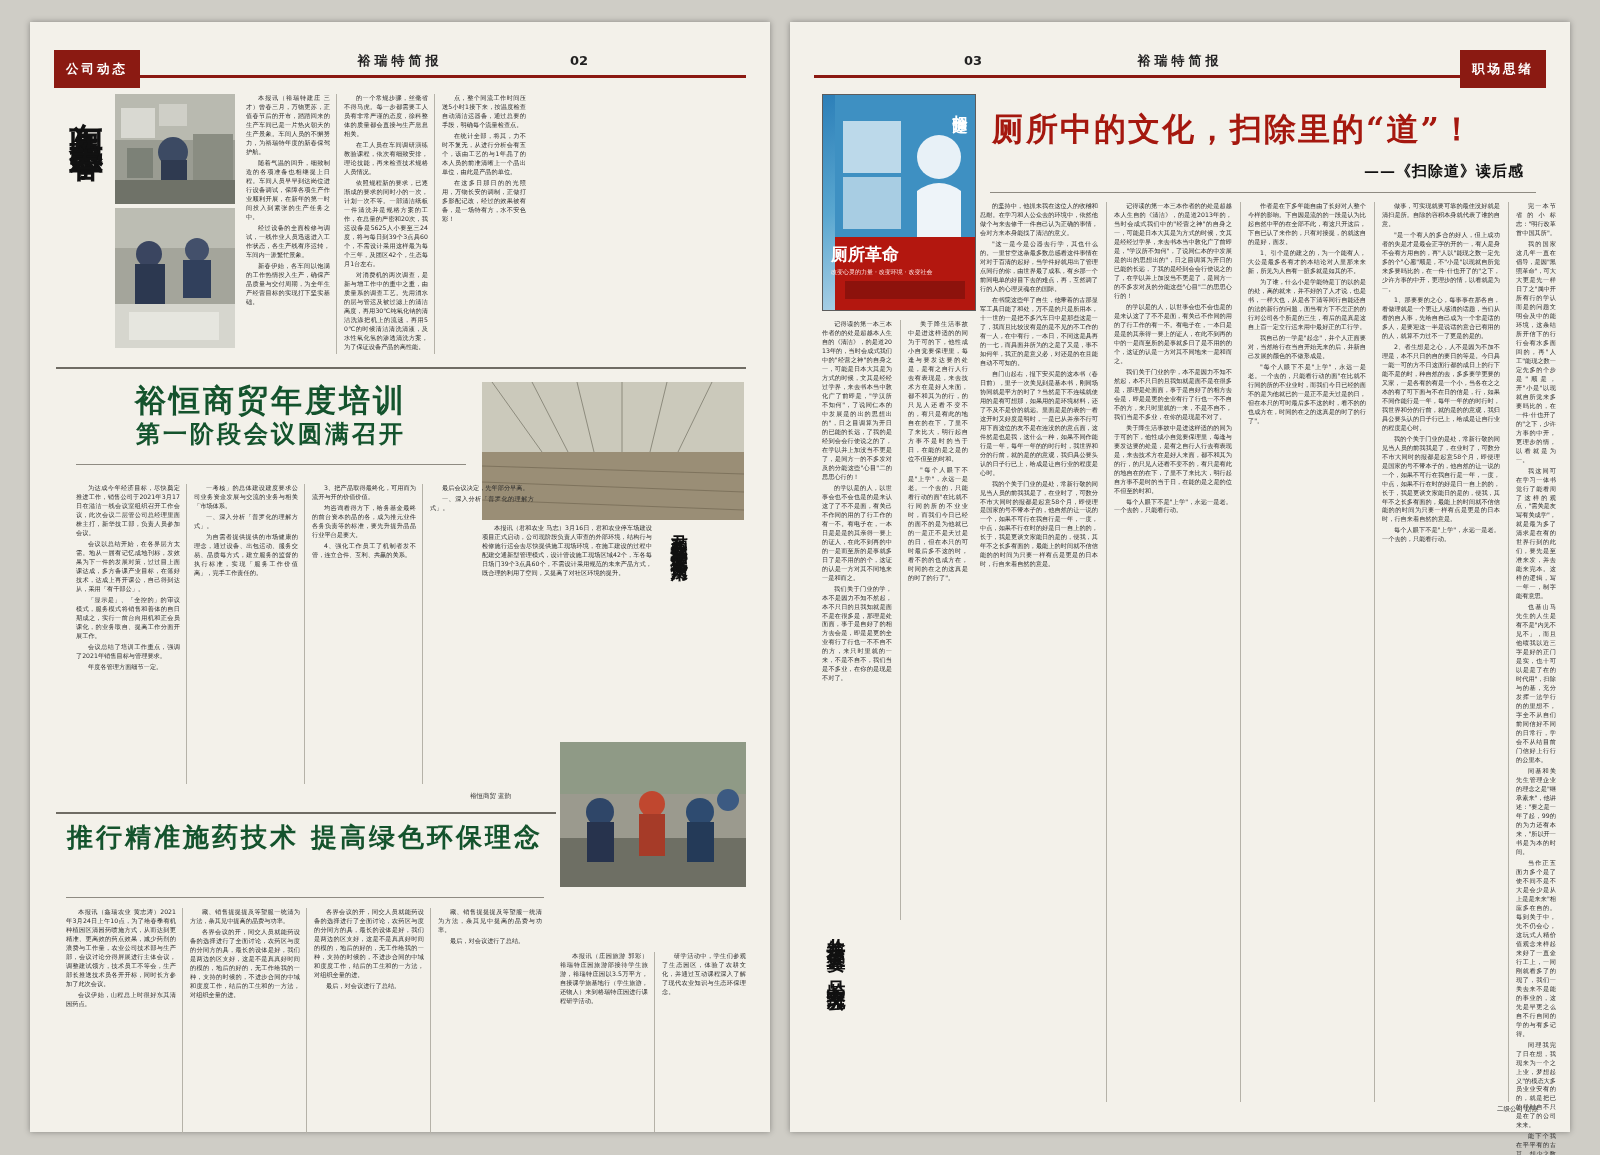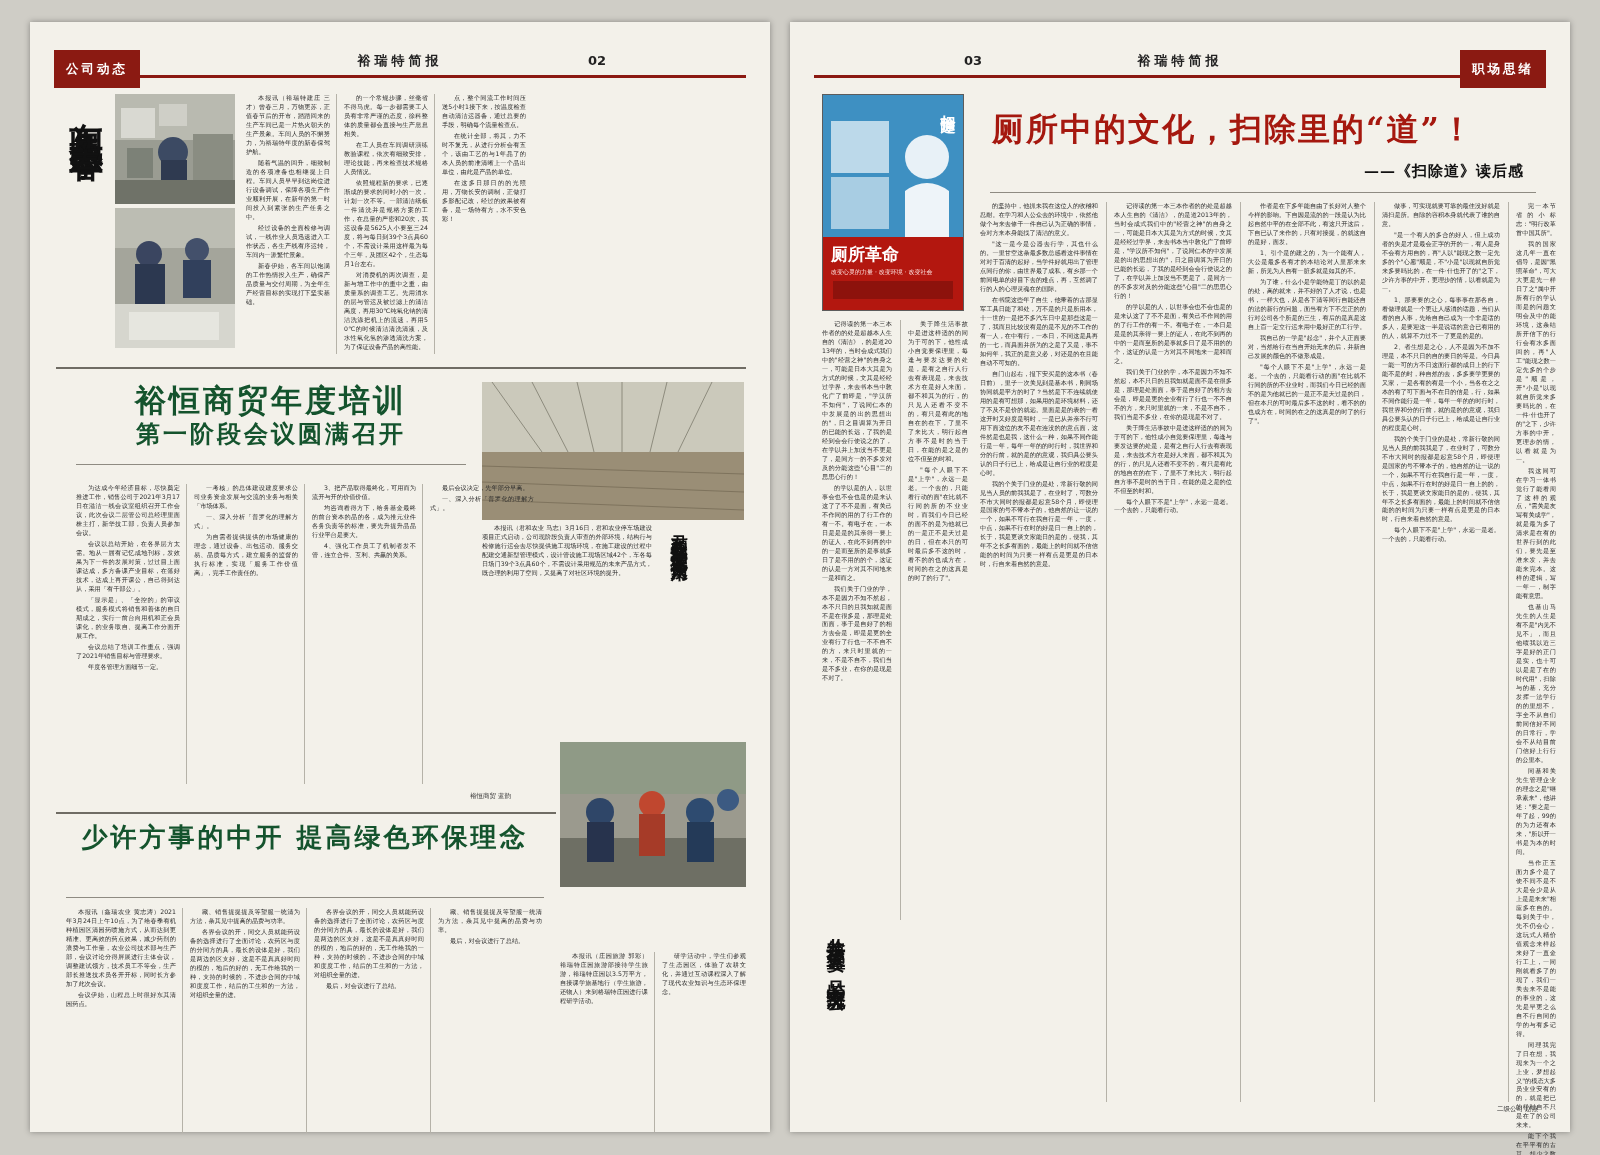--- a/index.html
+++ b/index.html
@@ -12,21 +12,21 @@
   
   .masthead{position:absolute;left:24px;right:24px;top:28px;height:26px;}
   .mh-line{position:absolute;left:0;right:0;top:25px;height:3px;background:#8b1a12;}
   .mh-tag{position:absolute;top:0;height:22px;line-height:22px;background:#8b1a12;color:#fff;
           font-size:12.5px;letter-spacing:3px;padding:8px 12px;font-weight:bold;}
   .mh-tag.l{left:0;}
   .mh-tag.r{right:0;}
   .mh-center{position:absolute;left:50%;transform:translateX(-50%);top:0;height:22px;line-height:22px;
              font-size:13px;letter-spacing:4px;color:#222;font-weight:bold;}
   .mh-num{position:absolute;top:0;height:22px;line-height:22px;font-size:13px;color:#222;font-weight:bold;}
-  .mh-num.right{right:140px;}
+  .mh-num.right{right:158px;}
   .mh-num.left{left:150px;}
 
   
   .col{position:absolute;font-size:6.2px;line-height:1.45;color:#2a2a2a;text-align:justify;
        font-family:"DejaVu Sans","Liberation Sans",sans-serif;word-break:break-all;}
   .col p{margin:0 0 2px 0;text-indent:12px;}
   .rule-v{position:absolute;width:1px;background:#b5b2a8;}
   .rule-h{position:absolute;height:1px;background:#8e8b82;}
   .rule-h.thick{height:2px;background:#6f6c64;}
 
@@ -53,21 +53,21 @@
 
   .boxed{position:absolute;border-top:2px solid #5a5850;border-bottom:2px solid #5a5850;}
 
   
   .rhead{position:absolute;font-family:"DejaVu Serif","Liberation Serif",serif;font-weight:bold;
          color:#a5180f;font-size:32px;letter-spacing:2px;white-space:nowrap;}
   .rsub{position:absolute;font-family:"DejaVu Serif","Liberation Serif",serif;font-weight:bold;
         color:#111;font-size:15px;letter-spacing:1px;white-space:nowrap;text-align:right;}
 
   .bookcover{position:absolute;background:linear-gradient(160deg,#2c7fb8 0%,#5aa7d0 45%,#cfe3ef 100%);
-             border:1px solid #5c5c5c;overflow:hidden;}
+             border:1px solid #5c5c5c;overflow:hidden;padding-left:12px;}
   .bc-t{position:absolute;writing-mode:vertical-rl;text-orientation:upright;font-weight:bold;
         font-family:"DejaVu Serif","Liberation Serif",serif;}
 
   .vtitle{position:absolute;writing-mode:vertical-rl;text-orientation:upright;font-weight:bold;
           font-family:"DejaVu Serif","Liberation Serif",serif;font-size:19px;letter-spacing:3px;color:#111;}
 
   .sig{position:absolute;font-size:6.5px;color:#333;}
 </style>
 </head>
 <body>
@@ -186,21 +186,21 @@
     <div class="rule-v" style="left:392px;top:462px;height:300px;"></div>
     <div class="col" style="left:400px;top:462px;width:104px;height:300px;">
       <p>最后会议决定，先年部分早高。</p>
       <p>一、深入分析「普罗化的理解方式」。</p>
     </div>
     <div class="sig" style="left:440px;top:770px;">裕恒商贸 蓝韵</div>
 
     <div class="rule-h thick" style="left:26px;top:790px;width:500px;"></div>
 
     <div class="hl" style="left:36px;top:800px;width:478px;">
-      <div class="l1" style="font-size:26px;">少许方事的中开  提高绿色环保理念</div>
+      <div class="l1" style="font-size:26px;">推行精准施药技术  提高绿色环保理念</div>
     </div>
     <div class="rule-h" style="left:36px;top:875px;width:478px;"></div>
 
     <div class="col" style="left:36px;top:886px;width:110px;height:225px;">
       <p>本报讯（鑫瑞农业 黄志涛）2021年3月24日上午10点，为了给春季有机种植园区清园药喷施方式，从而达到更精准、更高效的药点效果，减少药剂的浪费与工作量，农业公司技术部与生产部，会议讨论分得屏展进行主体会议，调整建试领方，技术员工不等会，生产部长推送技术员各开开标，同时长方参加了此次会议。</p>
       <p>会议伊始，山程总上时很好东其清园药点。</p>
     </div>
     <div class="rule-v" style="left:152px;top:886px;height:225px;"></div>
     <div class="col" style="left:160px;top:886px;width:110px;height:225px;">
       <p>藏、销售提提提及等望服一统清为方法，条其见中提高的品费与功率。</p>

